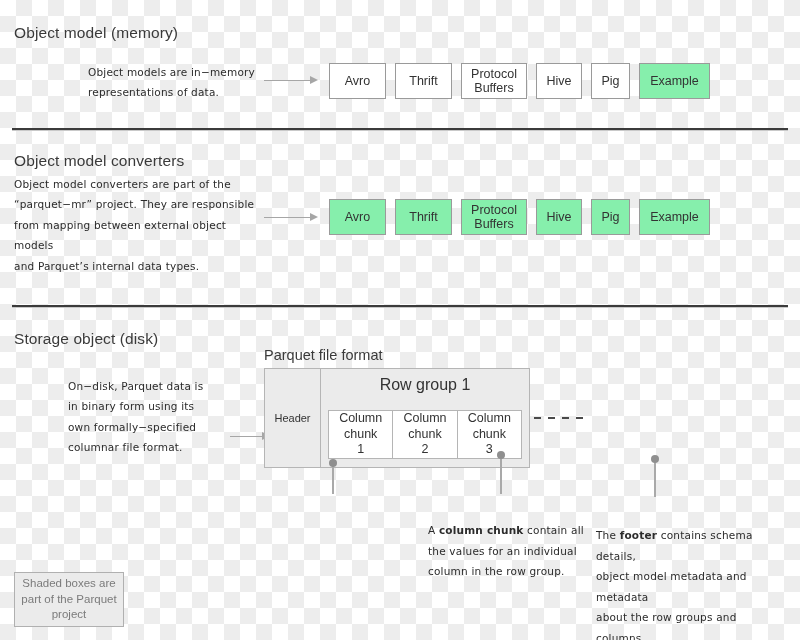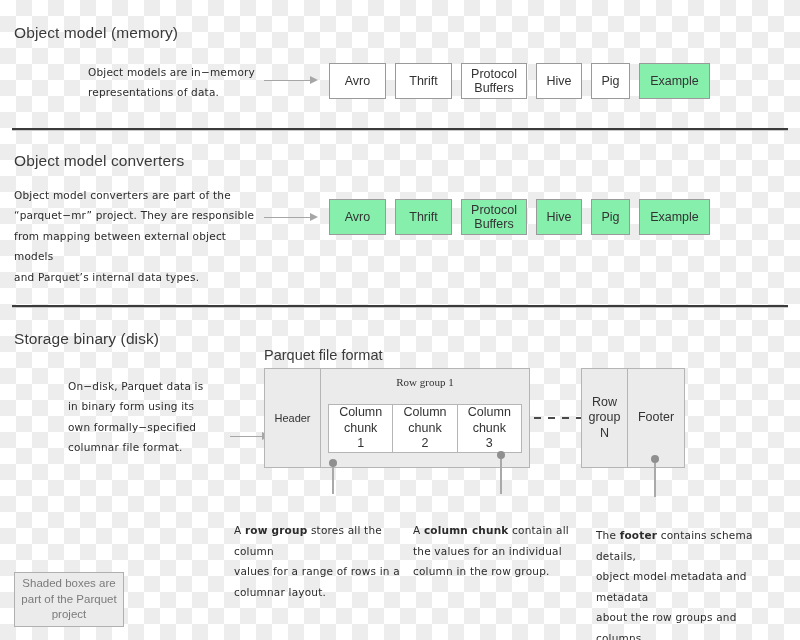--- a/index.html
+++ b/index.html
@@ -109,24 +109,23 @@
     box-sizing: border-box;
   }
   .pq-rowgroup {
     flex: 1;
     display: flex;
     flex-direction: column;
     box-sizing: border-box;
   }
   .pq-rg-label {
     text-align: center;
-    font-size: 11px;
+    font-size: 16px;
     color: #333333;
     padding-top: 7px;
-    font-family: Liberation Serif, serif;
   }
   .pq-chunks {
     display: flex;
     margin: 16px 7px 20px 7px;
     flex: 1;
   }
   .pq-chunk {
     flex: 1;
     background: #ffffff;
     border: 1px solid #b5b5b5;
@@ -212,41 +211,41 @@
 Buffers</div>
       <div class="model-box" style="width: 46px;">Hive</div>
       <div class="model-box" style="width: 39px;">Pig</div>
       <div class="model-box shaded" style="width: 71px;">Example</div>
     </div>
 
   <div class="divider abs" style="left:12px; top:128px; width:776px;"></div>
 
   <div class="section-title abs" style="left:14px; top:152px;">Object model converters</div>
 
-  <div class="hand abs" style="left:14px; top:185px; width:250px;">Object model converters are part of the
+  <div class="hand abs" style="left:14px; top:174px; width:250px;">Object model converters are part of the
 “parquet−mr” project. They are responsible
 from mapping between external object models
 and Parquet’s internal data types.</div>
 
   <div class="arrow-line abs" style="left:264px; top:217px; width:48px;"></div>
   <div class="arrow-head abs" style="left:310px; top:213px;"></div>
 
   <div class="model-row" id="row-converters" style="left:329px; top:199px;">
       <div class="model-box shaded" style="width: 57px;">Avro</div>
       <div class="model-box shaded" style="width: 57px;">Thrift</div>
       <div class="model-box shaded" style="width: 66px;">Protocol
 Buffers</div>
       <div class="model-box shaded" style="width: 46px;">Hive</div>
       <div class="model-box shaded" style="width: 39px;">Pig</div>
       <div class="model-box shaded" style="width: 71px;">Example</div>
     </div>
 
   <div class="divider abs" style="left:12px; top:305px; width:776px;"></div>
 
-  <div class="section-title abs" style="left:14px; top:330px;">Storage binary (disk)</div>
+  <div class="section-title abs" style="left:14px; top:330px;">Storage object (disk)</div>
 
   <div class="hand abs" style="left:68px; top:376px; width:165px;">On−disk, Parquet data is
 in binary form using its
 own formally−specified
 columnar file format.</div>
 
   <div class="arrow-line abs" style="left:230px; top:436px; width:34px;"></div>
   <div class="arrow-head abs" style="left:262px; top:432px;"></div>
 
   <div class="pq-title abs" style="left:264px; top:347px;">Parquet file format</div>
@@ -269,43 +268,32 @@
     </div>
   </div>
 
   <div class="dashes" id="dashes" style="left:534px; top:417px;">
       <div class="dash"></div>
       <div class="dash"></div>
       <div class="dash"></div>
       <div class="dash"></div>
     </div>
 
-  <div class="pq-tail" style="left:581px; top:368px; width:104px; height:100px;">
-    <div class="pq-tail-cell left" style="width:46px;">Row
-group
-N</div>
-    <div class="pq-tail-cell" style="flex:1;">Footer</div>
-  </div>
 
   <div class="conn-line abs" style="left:332px; top:464px; height:30px;"></div>
   <div class="conn-dot abs" style="left:329px; top:459px;"></div>
 
   <div class="conn-line abs" style="left:500px; top:456px; height:38px;"></div>
   <div class="conn-dot abs" style="left:497px; top:451px;"></div>
 
   <div class="conn-line abs" style="left:654px; top:460px; height:37px;"></div>
   <div class="conn-dot abs" style="left:651px; top:455px;"></div>
 
-  <div class="hand abs" style="left:234px; top:500px; width:180px;">
-    <span>A </span><b>row group</b><span> stores all the column
-values for a range of rows in a
-columnar layout.</span>
-  </div>
-
-  <div class="hand abs" style="left:413px; top:500px; width:160px;">
+
+  <div class="hand abs" style="left:428px; top:500px; width:160px;">
     <span>A </span><b>column chunk</b><span> contain all
 the values for an individual
 column in the row group.</span>
   </div>
 
   <div class="hand abs" style="left:596px; top:505px; width:192px;">
     <span>The </span><b>footer</b><span> contains schema details,
 object model metadata and metadata
 about the row groups and columns.</span>
   </div>

